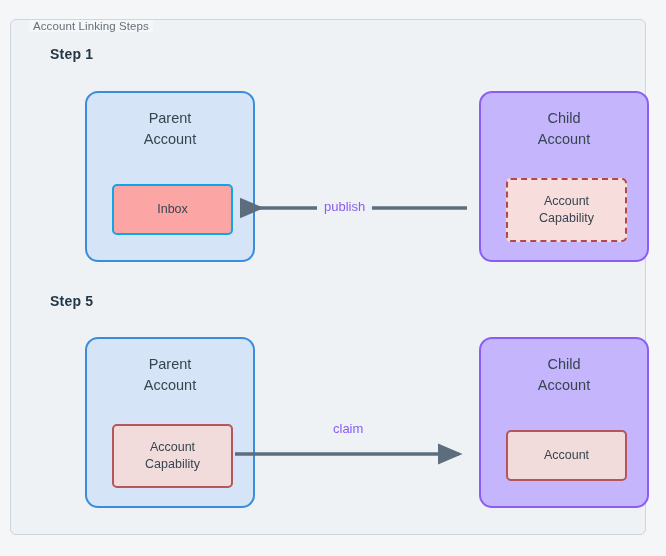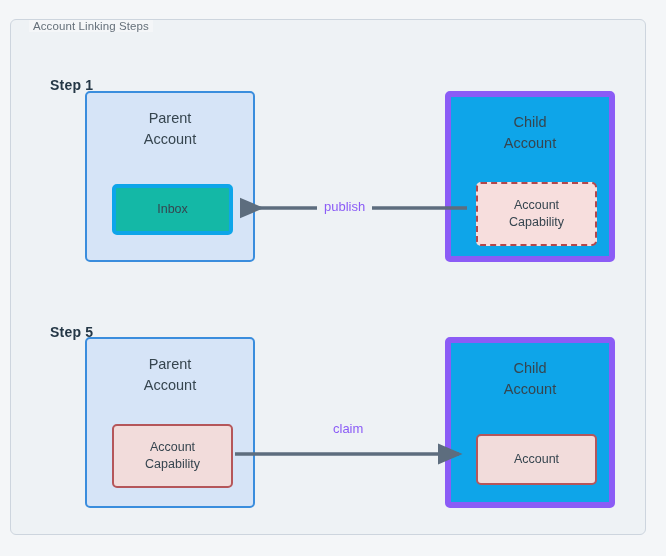--- a/index.html
+++ b/index.html
@@ -40,68 +40,68 @@
     white-space: nowrap;
   }
 
   
   .step-label {
     position: absolute;
     font-size: 14px;
     font-weight: bold;
     color: #243746;
     letter-spacing: .2px;
-    margin-top: 31px;
   }
   .step1-label { left: 50px; top: 46px; }
   .step2-label { left: 50px; top: 293px; }
 
   
   .acct-box {
     position: absolute;
     box-sizing: border-box;
-    border-radius: 5px;
+    border-radius: 13px;
   }
   .acct-box .acct-title {
     position: absolute;
     left: 0;
     right: 0;
     top: 15px;
     text-align: center;
     font-size: 14.5px;
     color: #36454f;
     line-height: 1.45;
     white-space: pre-line;
   }
   .parent-box {
     background: #d6e4f7;
     border: 2px solid #3a8ddd;
   }
   .child-box {
-    background: #0ea5e9;
-    border: 6px solid #8b5cf6;
+    background: #c4b5fd;
+    border: 2px solid #8b5cf6;
+    margin-left: 34px;
   }
 
   
   .inner-box {
     position: absolute;
     box-sizing: border-box;
     border-radius: 5px;
     display: flex;
     align-items: center;
     justify-content: center;
     text-align: center;
     font-size: 12.5px;
     color: #36454f;
     line-height: 1.4;
     white-space: pre-line;
   }
   .inbox-style {
-    background: #14b8a6;
-    border: 4px solid #0ea5e9;
+    background: #fca5a5;
+    border: 2px solid #0ea5e9;
   }
   .cap-dashed-style {
     background: #f7dedd;
     border: 2px dashed #b5474a;
   }
   .cap-solid-style {
     background: #f2dcdb;
     border: 2px solid #b5565a;
   }
 

